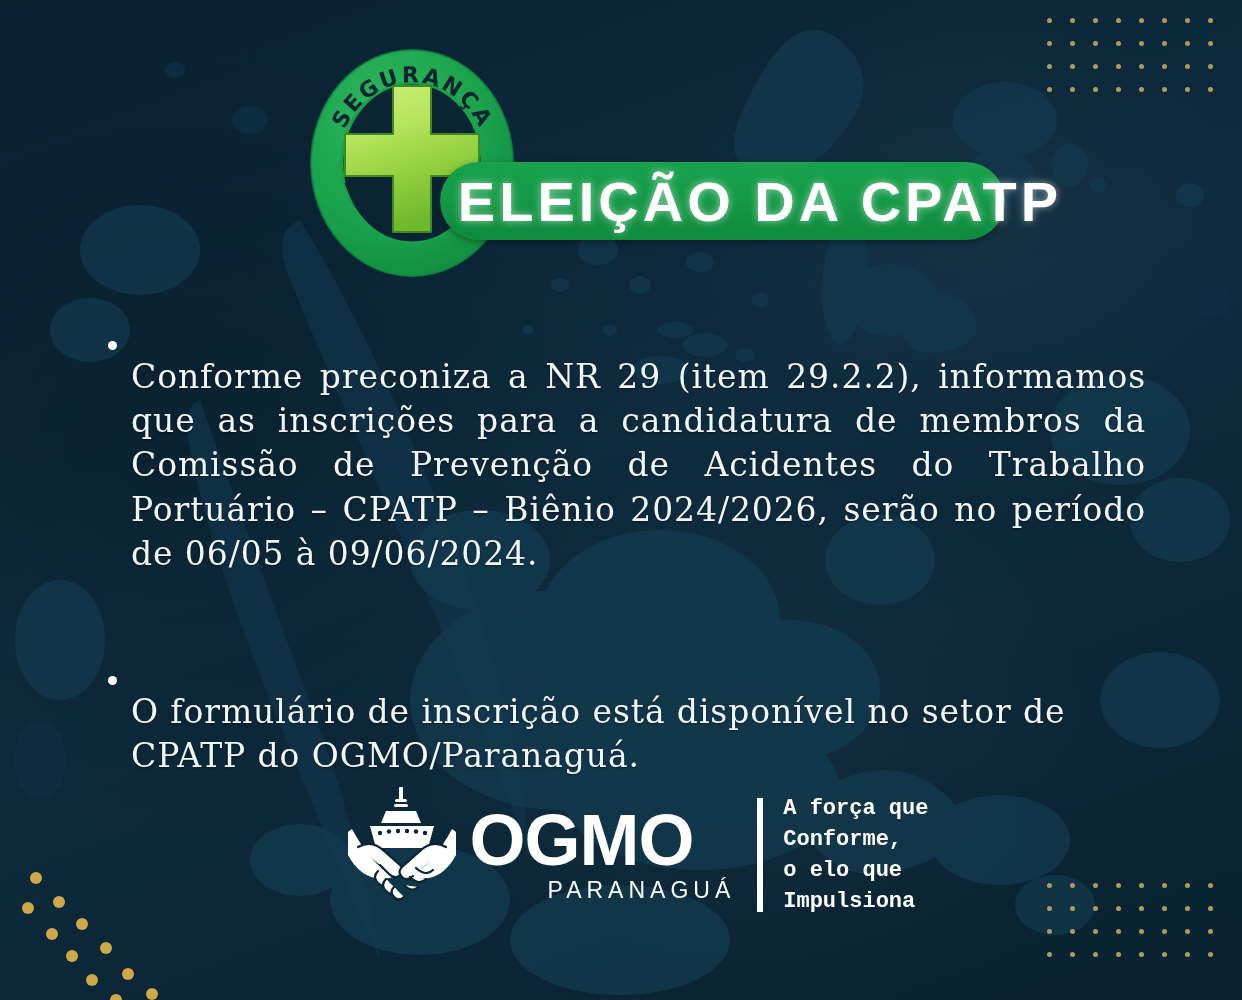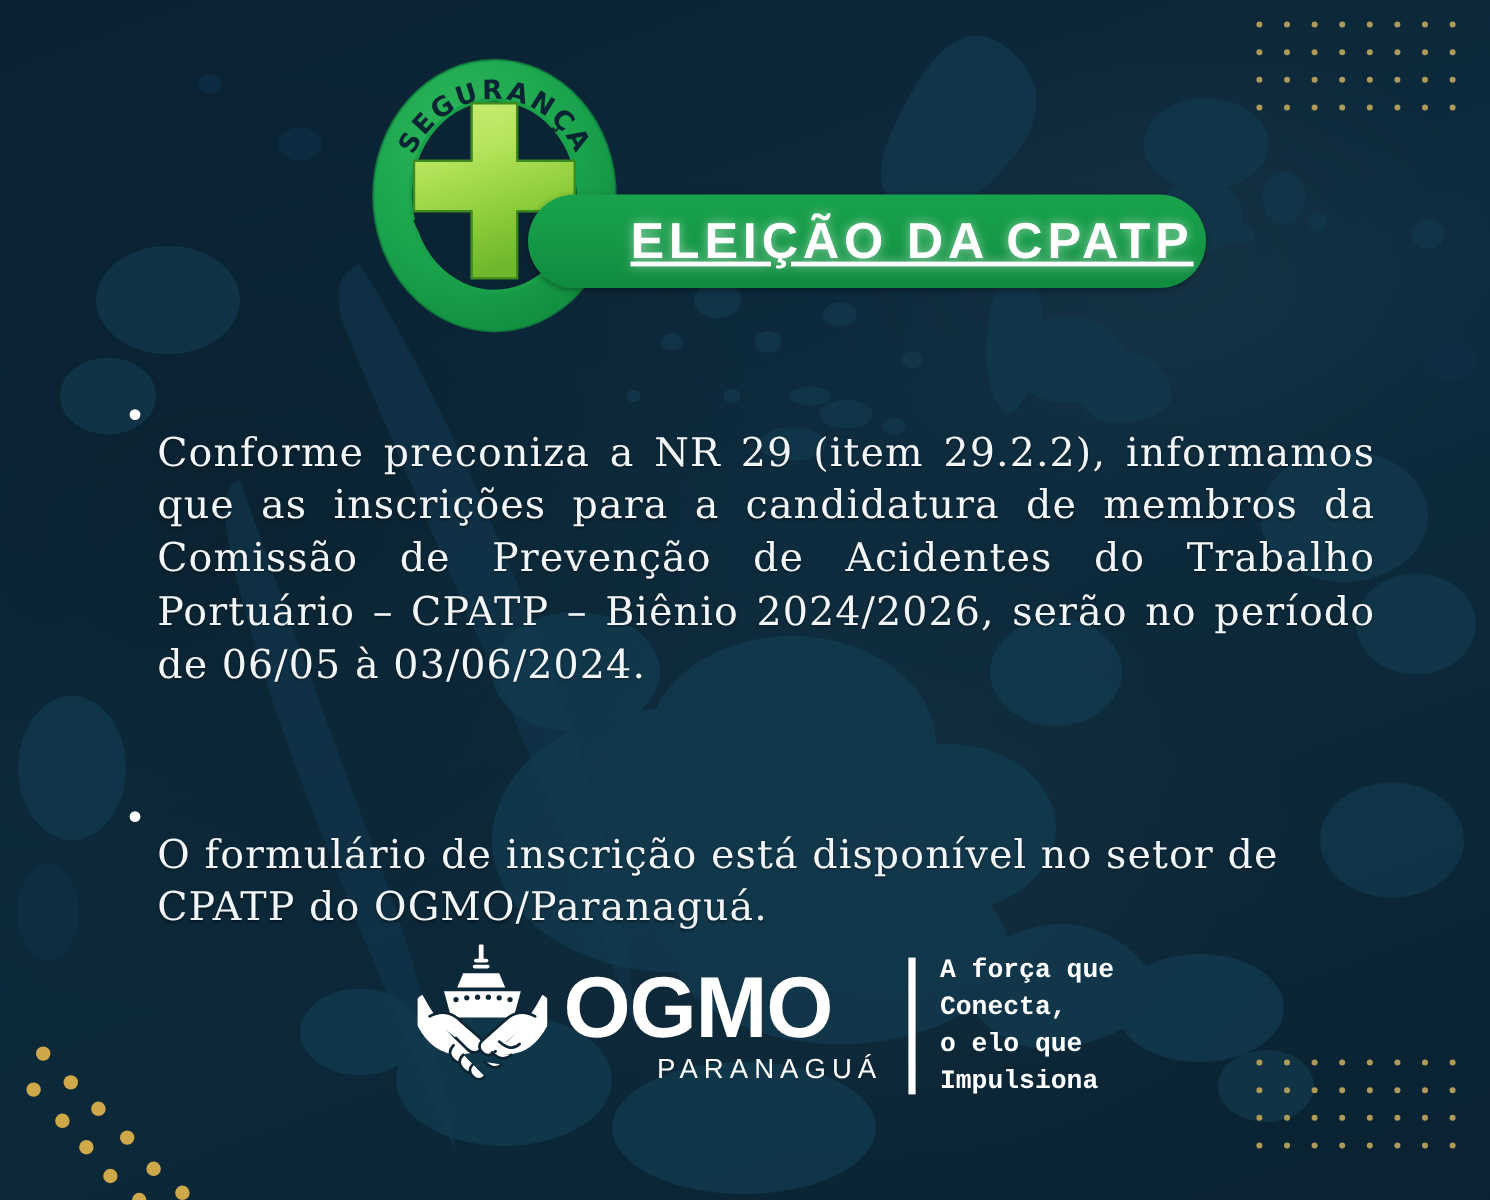--- a/index.html
+++ b/index.html
@@ -52,27 +52,26 @@
   #title-banner{
     position:absolute;left:440px;top:118px;
     width:565px;height:78px;
     border-radius:39px;
     background:linear-gradient(180deg,#18a24b 0%,#159a47 45%,#0f8a3e 100%);
     box-shadow:0 2px 6px rgba(0,0,0,.35);
     display:flex;align-items:center;justify-content:center;
   }
   #title-banner .t{
     color:#ffffff;
-    font-size:42px;
+    font-size:56px;
     font-weight:700;
     letter-spacing:4px;
     text-shadow:0 0 9px rgba(255,255,255,.55);
     white-space:nowrap;
     padding-left:75px;
-    text-decoration:underline;
   }
 
   
   #body-copy{
     position:absolute;left:108px;top:322px;width:1038px;
   }
   .bullet-row{
     display:flex;align-items:flex-start;
     margin-bottom:48px;
   }
@@ -317,21 +316,21 @@
     <div id="title-banner">
       <span class="t">ELEIÇÃO DA CPATP</span>
     </div>
 
   </div>
 
   <div id="body-copy">
 
     <div class="bullet-row">
       <span class="bullet-dot"></span>
-      <p class="para">Conforme preconiza a NR 29 (item 29.2.2), informamos que as inscrições para a candidatura de membros da Comissão de Prevenção de Acidentes do Trabalho Portuário – CPATP – Biênio 2024/2026, serão no período de 06/05 à 03/06/2024.</p>
+      <p class="para">Conforme preconiza a NR 29 (item 29.2.2), informamos que as inscrições para a candidatura de membros da Comissão de Prevenção de Acidentes do Trabalho Portuário – CPATP – Biênio 2024/2026, serão no período de 06/05 à 09/06/2024.</p>
     </div>
 
     <div class="bullet-row">
       <span class="bullet-dot"></span>
       <p class="para last">O formulário de inscrição está disponível no setor de CPATP do OGMO/Paranaguá.</p>
     </div>
 
   </div>
 
   <div id="footer">
@@ -376,20 +375,20 @@
 
     <div id="ogmo-words">
       <span id="ogmo-name">OGMO</span>
       <span id="ogmo-city">PARANAGUÁ</span>
     </div>
 
     <div id="divider"></div>
 
     <div id="tagline">
       <span class="tl">A força que</span>
-      <span class="tl">Conecta,</span>
+      <span class="tl">Conforme,</span>
       <span class="tl">o elo que</span>
       <span class="tl">Impulsiona</span>
     </div>
 
   </div>
 
 </div>
 
 </body></html>

